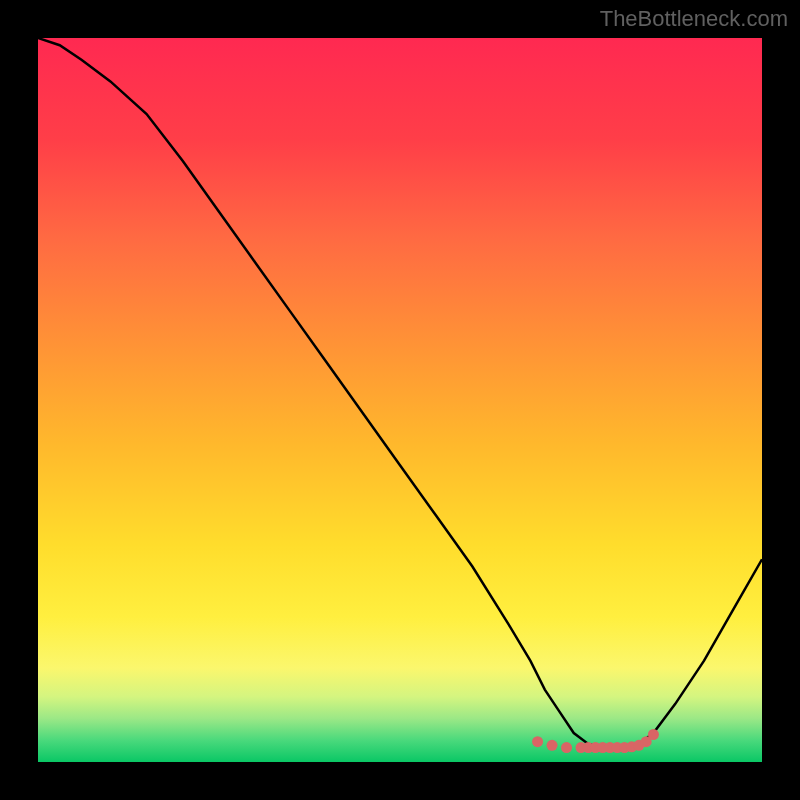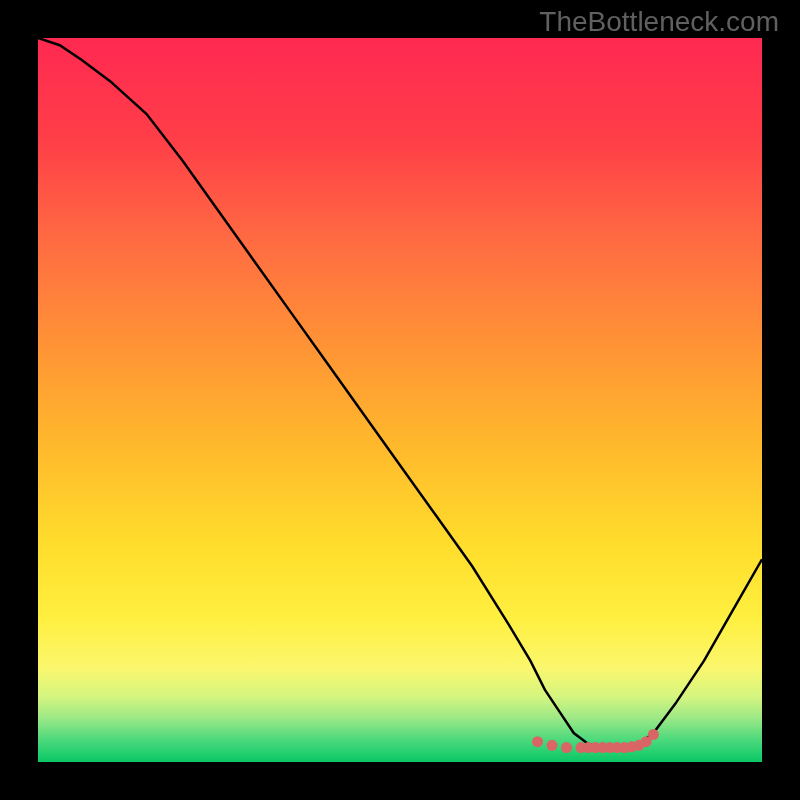--- a/index.html
+++ b/index.html
@@ -10,23 +10,23 @@
     body {
       width: 800px;
       height: 800px;
       background: #000;
       position: relative;
       font-family: Arial, sans-serif;
     }
     .watermark {
       position: absolute;
       top: 6px;
-      right: 21px;
+      right: 12px;
       color: #606060;
-      font-size: 28px;
+      font-size: 22px;
       font-weight: normal;
       z-index: 10;
     }
     .chart-container {
       position: absolute;
       top: 38px;
       left: 38px;
       width: 724px;
       height: 724px;
       overflow: hidden;

